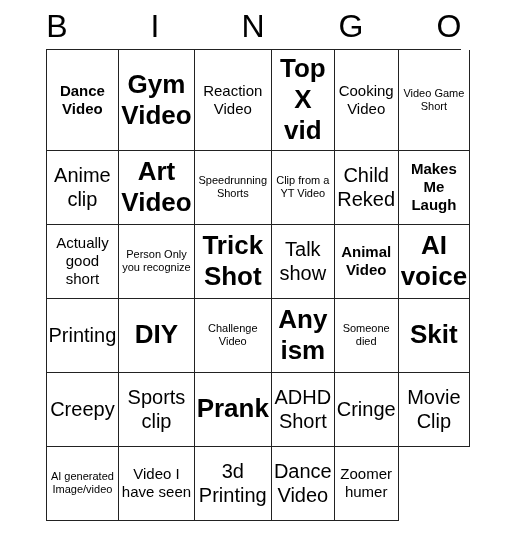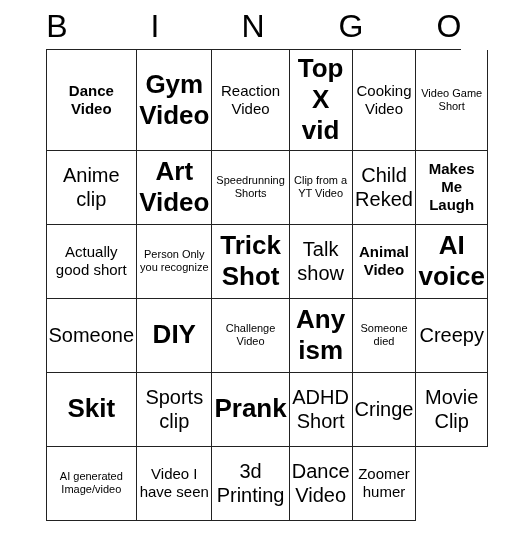--- a/index.html
+++ b/index.html
@@ -82,27 +82,27 @@
     <div class="bingo-cell small">Speedrunning Shorts</div>
     <div class="bingo-cell small">Clip from a YT Video</div>
     <div class="bingo-cell large">Child Reked</div>
     <div class="bingo-cell medium">Makes Me Laugh</div>
     <div class="bingo-cell">Actually good short</div>
     <div class="bingo-cell small">Person Only you recognize</div>
     <div class="bingo-cell xlarge">Trick Shot</div>
     <div class="bingo-cell large">Talk show</div>
     <div class="bingo-cell medium">Animal Video</div>
     <div class="bingo-cell xlarge">AI voice</div>
-    <div class="bingo-cell large">Someone</div>
+    <div class="bingo-cell large">Printing</div>
     <div class="bingo-cell xlarge">DIY</div>
     <div class="bingo-cell small">Challenge Video</div>
     <div class="bingo-cell xlarge">Any ism</div>
     <div class="bingo-cell small">Someone died</div>
+    <div class="bingo-cell xlarge">Skit</div>
     <div class="bingo-cell large">Creepy</div>
-    <div class="bingo-cell xlarge">Skit</div>
     <div class="bingo-cell large">Sports clip</div>
     <div class="bingo-cell xlarge">Prank</div>
     <div class="bingo-cell large">ADHD Short</div>
     <div class="bingo-cell large">Cringe</div>
     <div class="bingo-cell large">Movie Clip</div>
     <div class="bingo-cell small">AI generated Image/video</div>
     <div class="bingo-cell">Video I have seen</div>
     <div class="bingo-cell large">3d Printing</div>
     <div class="bingo-cell large">Dance Video</div>
     <div class="bingo-cell">Zoomer humer</div>

